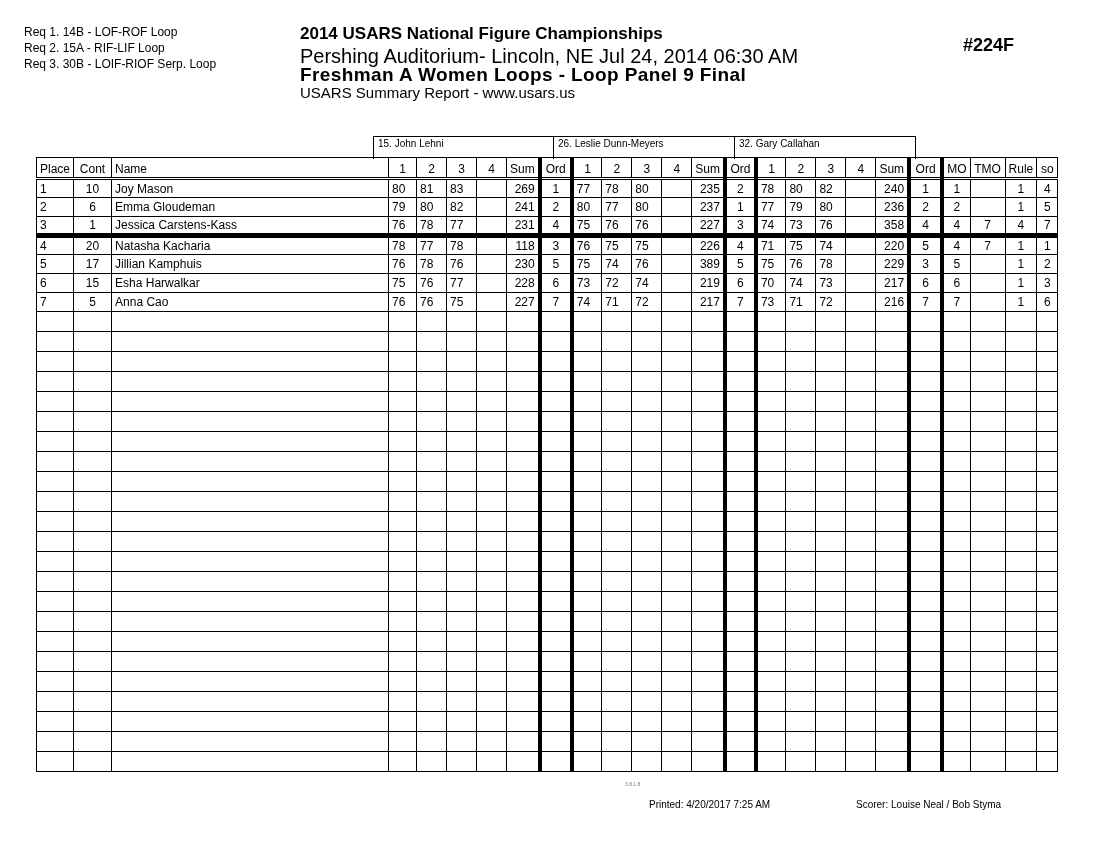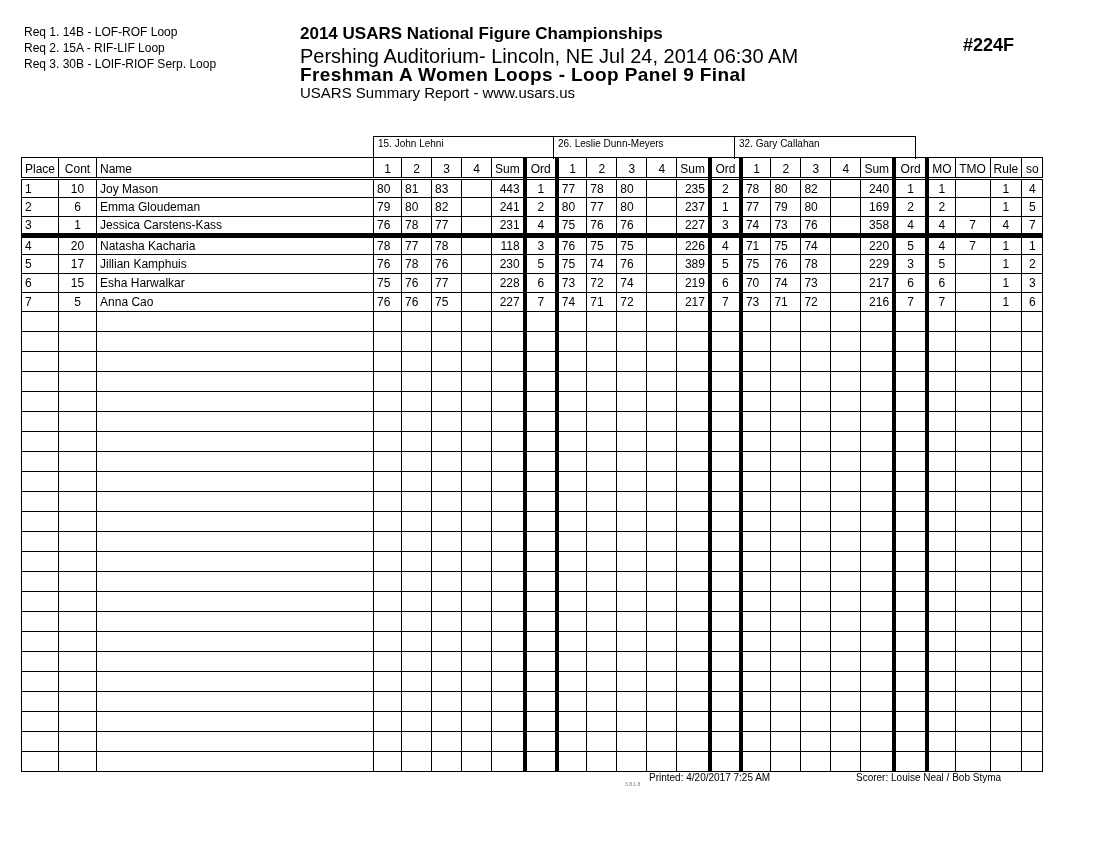--- a/index.html
+++ b/index.html
@@ -10,33 +10,33 @@
   .title { left:300px; width:500px; text-align:left; white-space:nowrap; }
   .t1 { top:24px; font-size:17px; font-weight:bold; }
   .t2 { top:45px; font-size:20px; }
   .t3 { top:64px; font-size:19px; font-weight:bold; letter-spacing:0.4px; }
   .t4 { top:84px; font-size:15px; }
   .event-no { left:963px; top:24px; font-size:18px; font-weight:bold;margin-top:11px; }
 
   .judge-box { top:136px; height:23px; border:1px solid #000; border-bottom:none; box-sizing:border-box;
                font-size:10px; padding:1px 0 0 4px; white-space:nowrap; }
 
-  table.grid { position:absolute; left:21px; top:157px; border-collapse:collapse; table-layout:fixed;border-radius:8px; }
+  table.grid { position:absolute; left:36px; top:157px; border-collapse:collapse; table-layout:fixed;border-radius:8px; }
   table.grid td, table.grid th { border:1px solid #000; padding:0 3px; height:19px; font-size:12px;
         font-weight:normal; white-space:nowrap; overflow:hidden; box-sizing:border-box; }
   table.grid thead th { height:21px; padding-top:2px; font-size:12px; border-bottom:3px double #000; }
   table.grid th.c, table.grid td.c { text-align:center;margin-top:37px; }
   table.grid td.r { text-align:right; }
   table.grid td.l, table.grid th.l { text-align:left; }
   .bold td { font-weight:bold; }
   td.ord { font-weight:bold; text-align:center; }
   .thickL { border-left:4px solid #000 !important; }
   tr.cut td { border-bottom:5px solid #000; }
   tr.blank td { height:20px; }
-  .footer { top:772px; font-size:10px; white-space:nowrap;text-align:right; }
+  .footer { top:799px; font-size:10px; white-space:nowrap;text-align:right; }
   .ver { left:625px; top:781px; font-size:5px; color:#777; }
 </style>
 </head>
 <body>
 
 <div class="abs req" style="top:24px">Req  1.  14B - LOF-ROF Loop</div>
 <div class="abs req" style="top:40px">Req  2.  15A - RIF-LIF Loop</div>
 <div class="abs req" style="top:56px">Req  3.  30B - LOIF-RIOF Serp. Loop</div>
 
 <div class="abs title t1">2014 USARS National Figure Championships</div>
@@ -108,21 +108,21 @@
   </thead>
   <tbody id="tbody">
       <tr class="bold">
         <td class="l">1</td>
         <td class="c">10</td>
         <td class="l">Joy Mason</td>
         <td class="l">80</td>
         <td class="l">81</td>
         <td class="l">83</td>
         <td class="l"></td>
-        <td class="r">443</td>
+        <td class="r">269</td>
         <td class="ord thickL">1</td>
         <td class="l thickL">77</td>
         <td class="l">78</td>
         <td class="l">80</td>
         <td class="l"></td>
         <td class="r">235</td>
         <td class="ord thickL">2</td>
         <td class="l thickL">78</td>
         <td class="l">80</td>
         <td class="l">82</td>
@@ -147,21 +147,21 @@
         <td class="l thickL">80</td>
         <td class="l">77</td>
         <td class="l">80</td>
         <td class="l"></td>
         <td class="r">237</td>
         <td class="ord thickL">1</td>
         <td class="l thickL">77</td>
         <td class="l">79</td>
         <td class="l">80</td>
         <td class="l"></td>
-        <td class="r">169</td>
+        <td class="r">236</td>
         <td class="ord thickL">2</td>
         <td class="c thickL">2</td>
         <td class="c"></td>
         <td class="c">1</td>
         <td class="c">5</td>
       </tr>
       <tr class="bold cut">
         <td class="l">3</td>
         <td class="c">1</td>
         <td class="l">Jessica Carstens-Kass</td>

